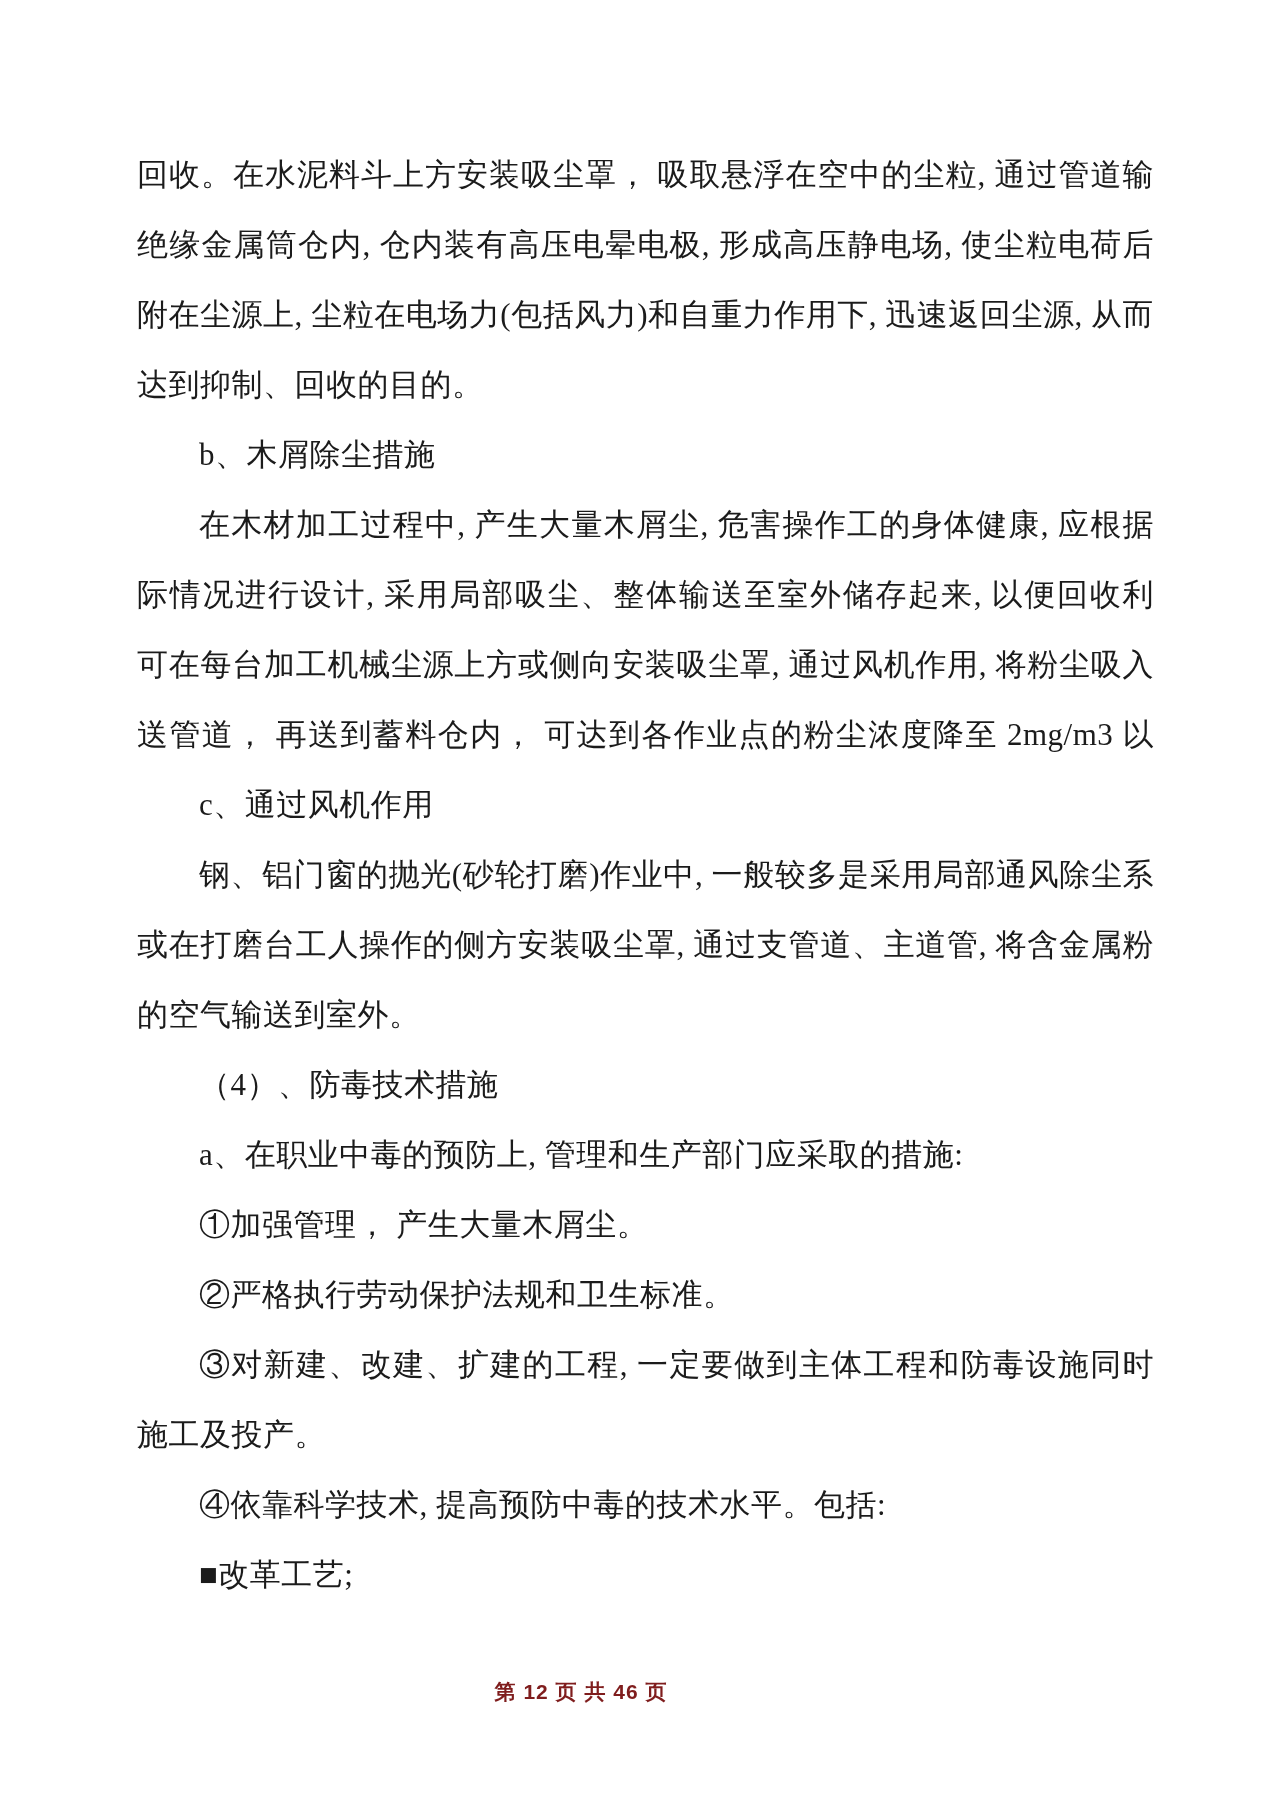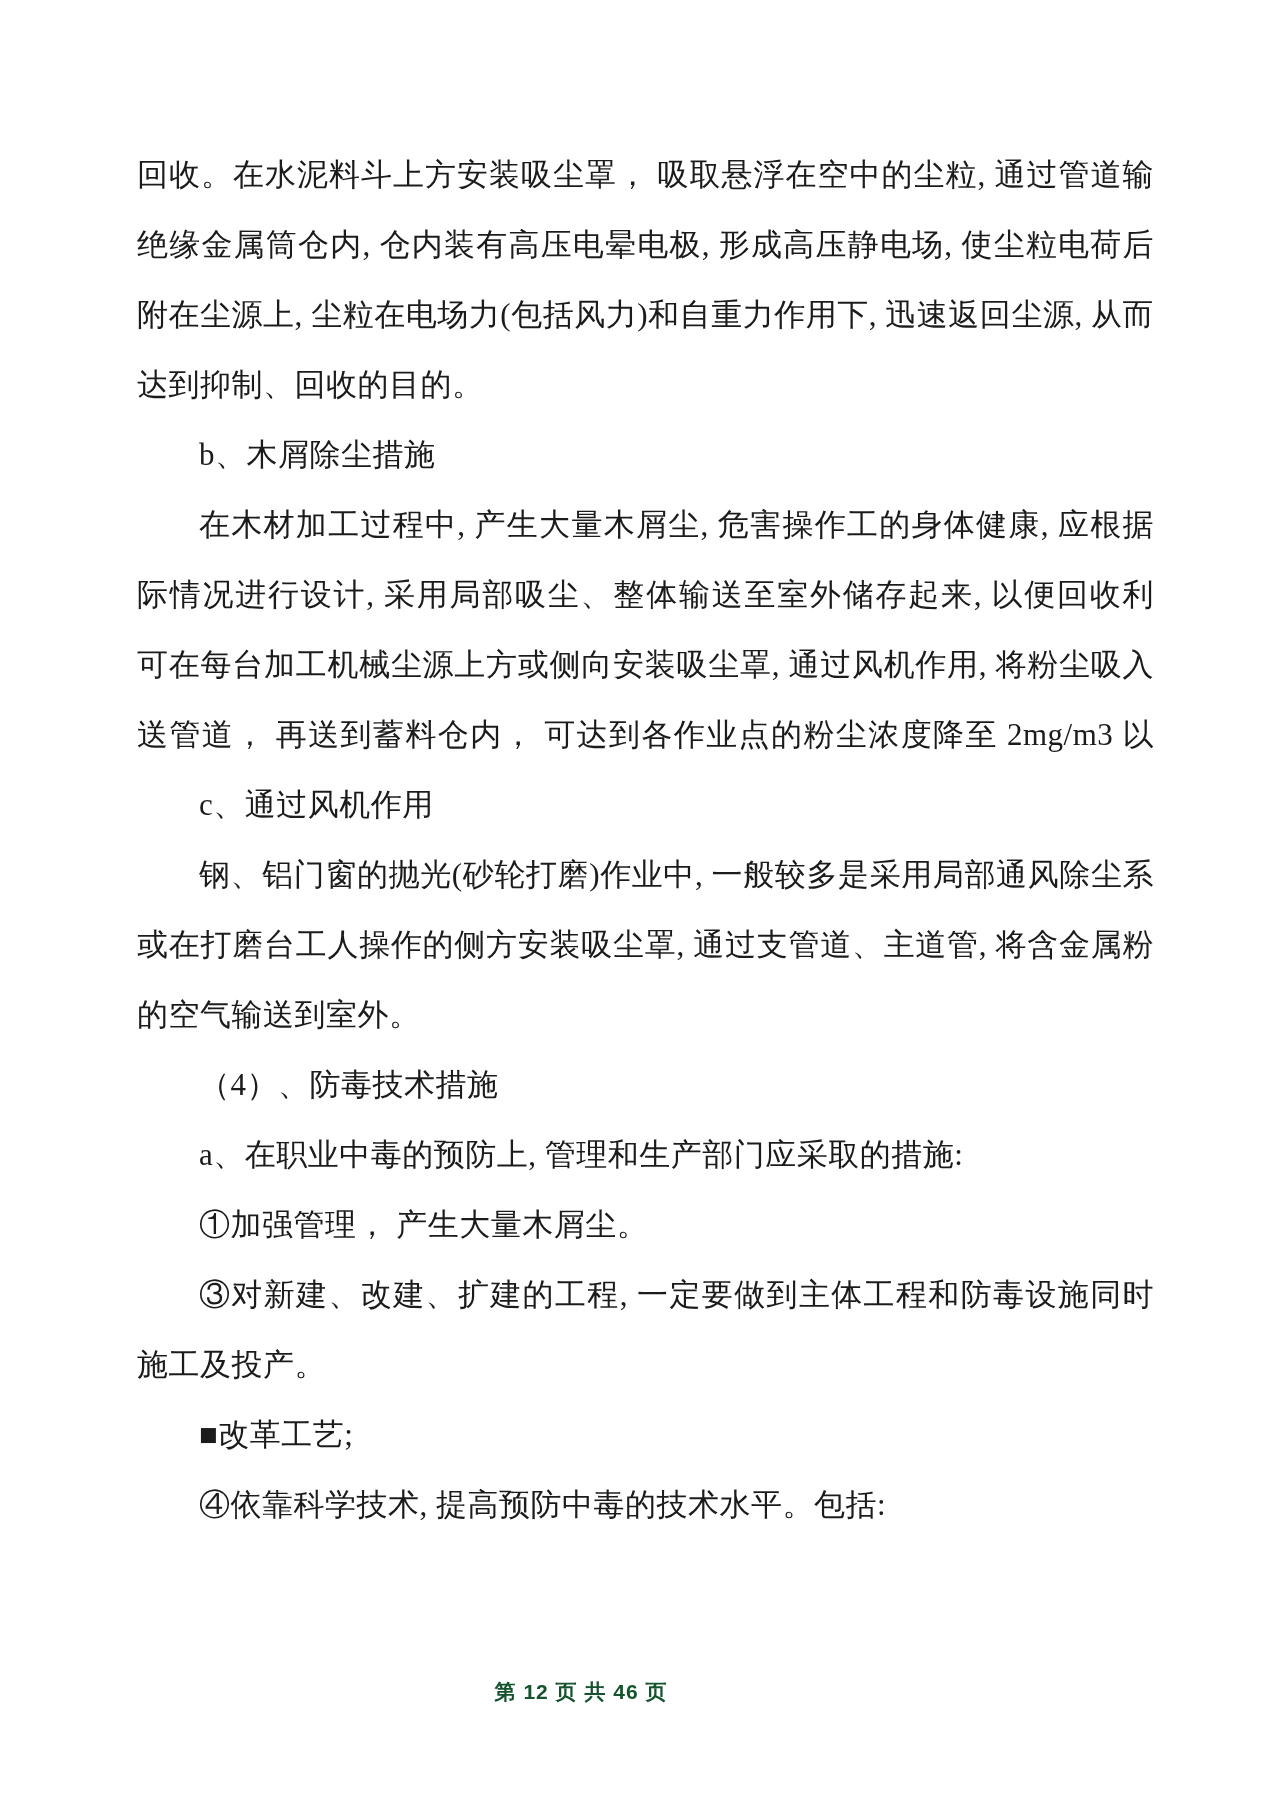--- a/index.html
+++ b/index.html
@@ -36,21 +36,21 @@
   .footer {
     position: absolute;
     left: 0;
     top: 1678px;
     width: 1162px;
     text-align: center;
     font-family: "Liberation Sans", "DejaVu Sans", sans-serif;
     font-weight: 700;
     font-size: 21px;
     letter-spacing: 1px;
-    color: #14532d;
+    color: #7f1d1d;
   }
 </style>
 </head>
 <body>
 
 <div class="page">
   <div class="body-text">
       <div class="line just">回收。在水泥料斗上方安装吸尘罩， 吸取悬浮在空中的尘粒, 通过管道输送到</div>
       <div class="line just">绝缘金属筒仓内, 仓内装有高压电晕电极, 形成高压静电场, 使尘粒电荷后贴</div>
       <div class="line just">附在尘源上, 尘粒在电场力(包括风力)和自重力作用下, 迅速返回尘源, 从而</div>
@@ -60,19 +60,20 @@
       <div class="line just">际情况进行设计, 采用局部吸尘、整体输送至室外储存起来, 以便回收利用。</div>
       <div class="line just">可在每台加工机械尘源上方或侧向安装吸尘罩, 通过风机作用, 将粉尘吸入输</div>
       <div class="line just">送管道， 再送到蓄料仓内， 可达到各作业点的粉尘浓度降至 2mg/m3 以下。</div>
       <div class="line indent">c、通过风机作用</div>
       <div class="line indent just">钢、铝门窗的抛光(砂轮打磨)作业中, 一般较多是采用局部通风除尘系统;</div>
       <div class="line just">或在打磨台工人操作的侧方安装吸尘罩, 通过支管道、主道管, 将含金属粉尘</div>
       <div class="line">的空气输送到室外。</div>
       <div class="line indent">（4）、防毒技术措施</div>
       <div class="line indent">a、在职业中毒的预防上, 管理和生产部门应采取的措施:</div>
       <div class="line indent">①加强管理， 产生大量木屑尘。</div>
+      <div class="line indent">②严格执行劳动保护法规和卫生标准。</div>
       <div class="line indent just">③对新建、改建、扩建的工程, 一定要做到主体工程和防毒设施同时设计、</div>
       <div class="line">施工及投产。</div>
+      <div class="line indent">④依靠科学技术, 提高预防中毒的技术水平。包括:</div>
       <div class="line indent">■改革工艺;</div>
-      <div class="line indent">④依靠科学技术, 提高预防中毒的技术水平。包括:</div>
     </div>
   <div class="footer">第 12 页 共 46 页</div>
 </div>
 
 </body></html>

